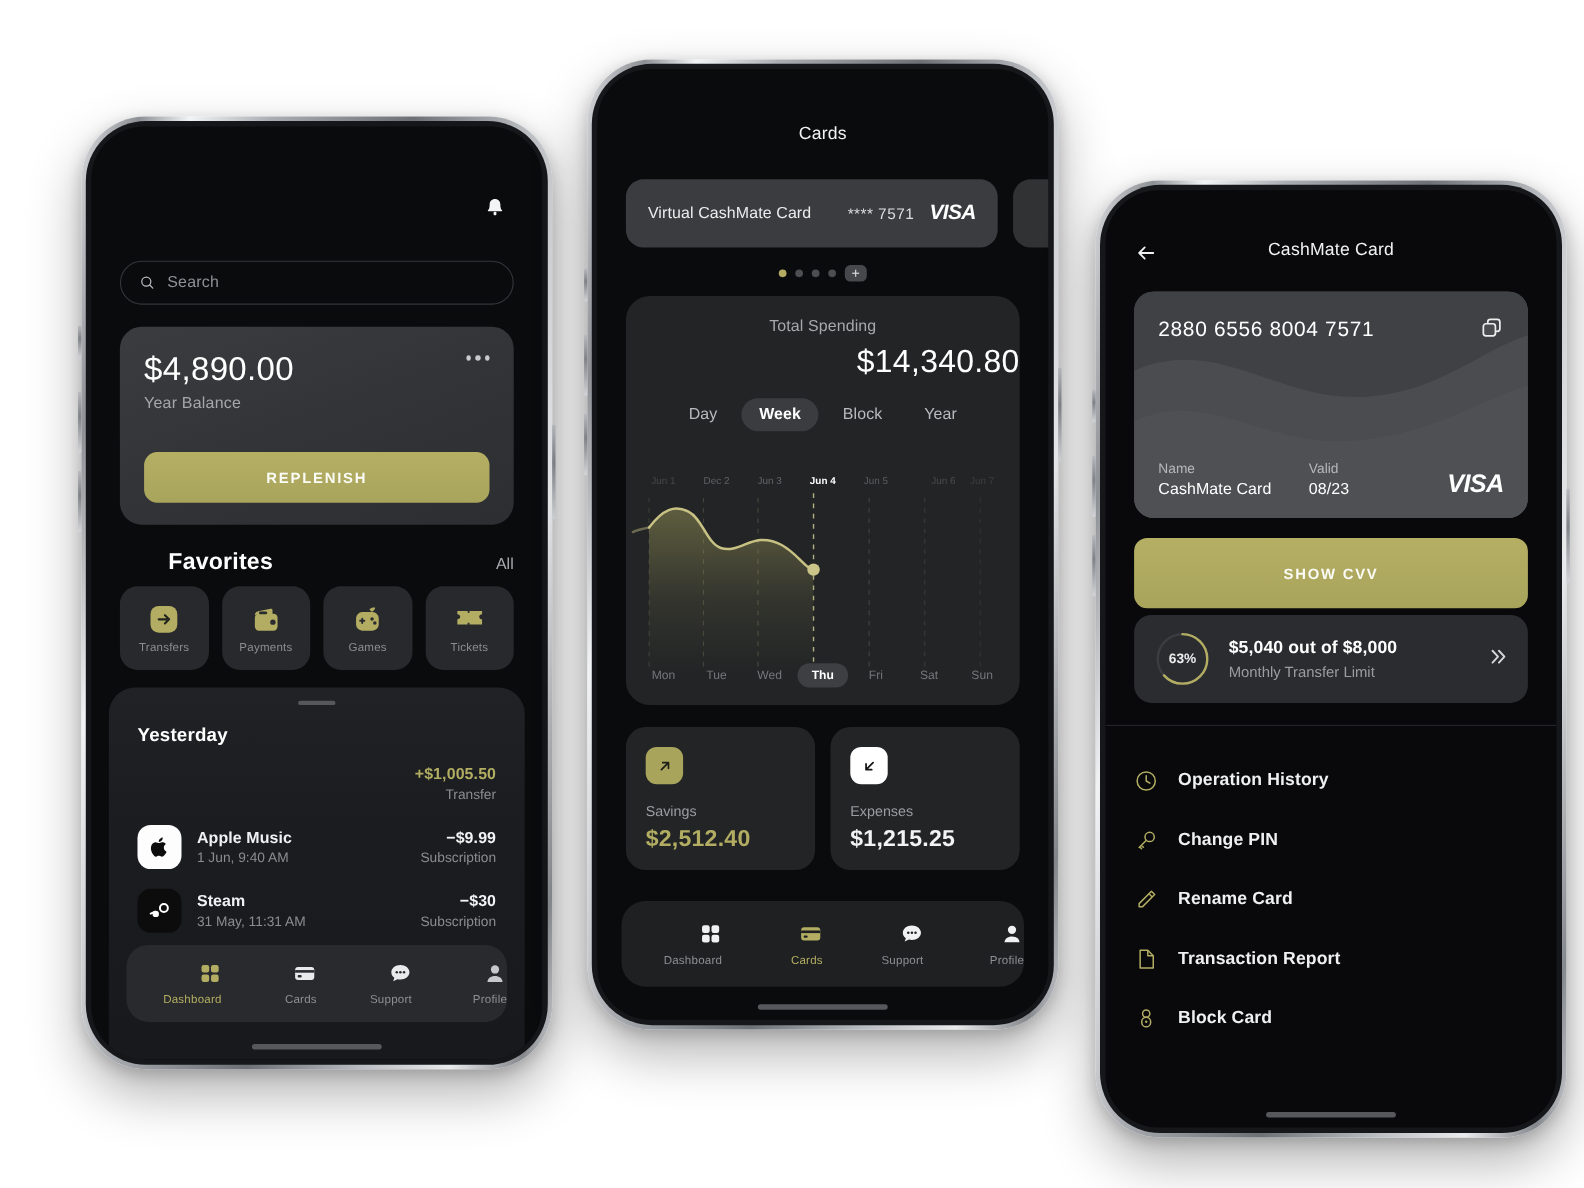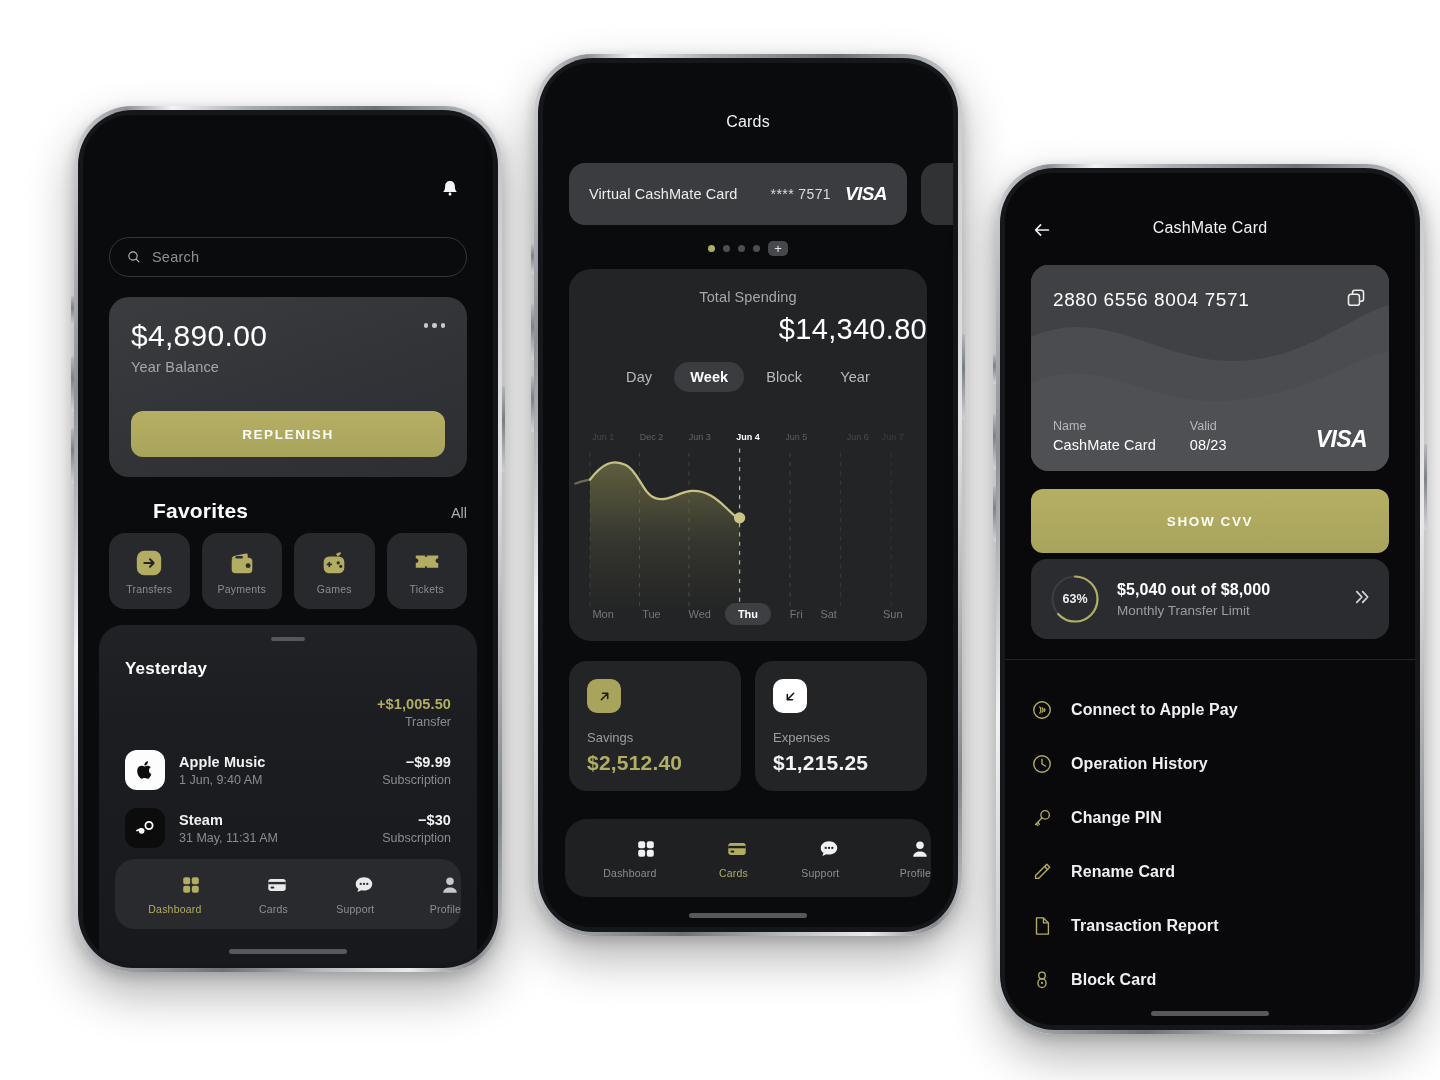--- a/index.html
+++ b/index.html
@@ -450,21 +450,21 @@
             <span style="flex:1;text-align:right;opacity:.5">Jun 6</span>
             <span style="flex:1;text-align:center;opacity:.32">Jun 7</span>
           </div>
 
           <div style="position:absolute;left:0;right:0;bottom:16px;display:flex;align-items:center;font-size:11px;color:#75777a;padding:0 10px;box-sizing:border-box">
             <span style="flex:1;text-align:center">Mon</span>
             <span style="flex:1;text-align:center">Tue</span>
             <span style="flex:1;text-align:center">Wed</span>
             <span style="flex:1;text-align:center"><span style="background:#3d3f42;color:#fff;font-weight:700;padding:5px 13px;border-radius:13px;display:inline-block">Thu</span></span>
             <span style="flex:1;text-align:center">Fri</span>
-            <span style="flex:1;text-align:left">Sat</span>
+            <span style="flex:1;text-align:center">Sat</span>
             <span style="flex:1;text-align:center">Sun</span>
           </div>
         </div>
       </div>
 
       <div class="kpis">
         <div class="kpi">
           <div class="kpi-ico" style="background:#a9a45c">
             <svg viewBox="0 0 24 24" width="17" height="17">
                 <path d="M7.5 16.5L16.5 7.5M9.2 7.5h7.3v7.3" fill="none" stroke="#1d1f18" stroke-width="2.2" stroke-linecap="round" stroke-linejoin="round"></path>
@@ -589,27 +589,20 @@
             </svg>
         </div>
       </div>
 
       <div class="divider"></div>
 
       <div class="menu">
         <div class="mi">
           <svg class="mi-ico" viewBox="0 0 24 24">
             <circle cx="12" cy="12" r="9" fill="none" stroke="#b2ad62" stroke-width="1.5"></circle>
-            <path d="M9.5 8.6c1.6 1.8 1.6 5 0 6.8M12.2 9.6c1.1 1.3 1.1 3.5 0 4.8M14.7 10.6c.6.8.6 2 0 2.8" fill="none" stroke="#b2ad62" stroke-width="1.4" stroke-linecap="round"></path>
-          </svg>
-          <span class="mi-lbl">Connect to Apple Pay</span>
-        </div>
-        <div class="mi">
-          <svg class="mi-ico" viewBox="0 0 24 24">
-            <circle cx="12" cy="12" r="9" fill="none" stroke="#b2ad62" stroke-width="1.5"></circle>
             <path d="M12 6.8V12l3.6 2.2" fill="none" stroke="#b2ad62" stroke-width="1.5" stroke-linecap="round" stroke-linejoin="round"></path>
           </svg>
           <span class="mi-lbl">Operation History</span>
         </div>
         <div class="mi">
           <svg class="mi-ico" viewBox="0 0 24 24">
             <circle cx="15.4" cy="8.6" r="4.6" fill="none" stroke="#b2ad62" stroke-width="1.5"></circle>
             <path d="M12.2 11.8L5 19m2.2-2.2l2 2m-3.6-.4l1.8 1.8" fill="none" stroke="#b2ad62" stroke-width="1.5" stroke-linecap="round"></path>
           </svg>
           <span class="mi-lbl">Change PIN</span>

